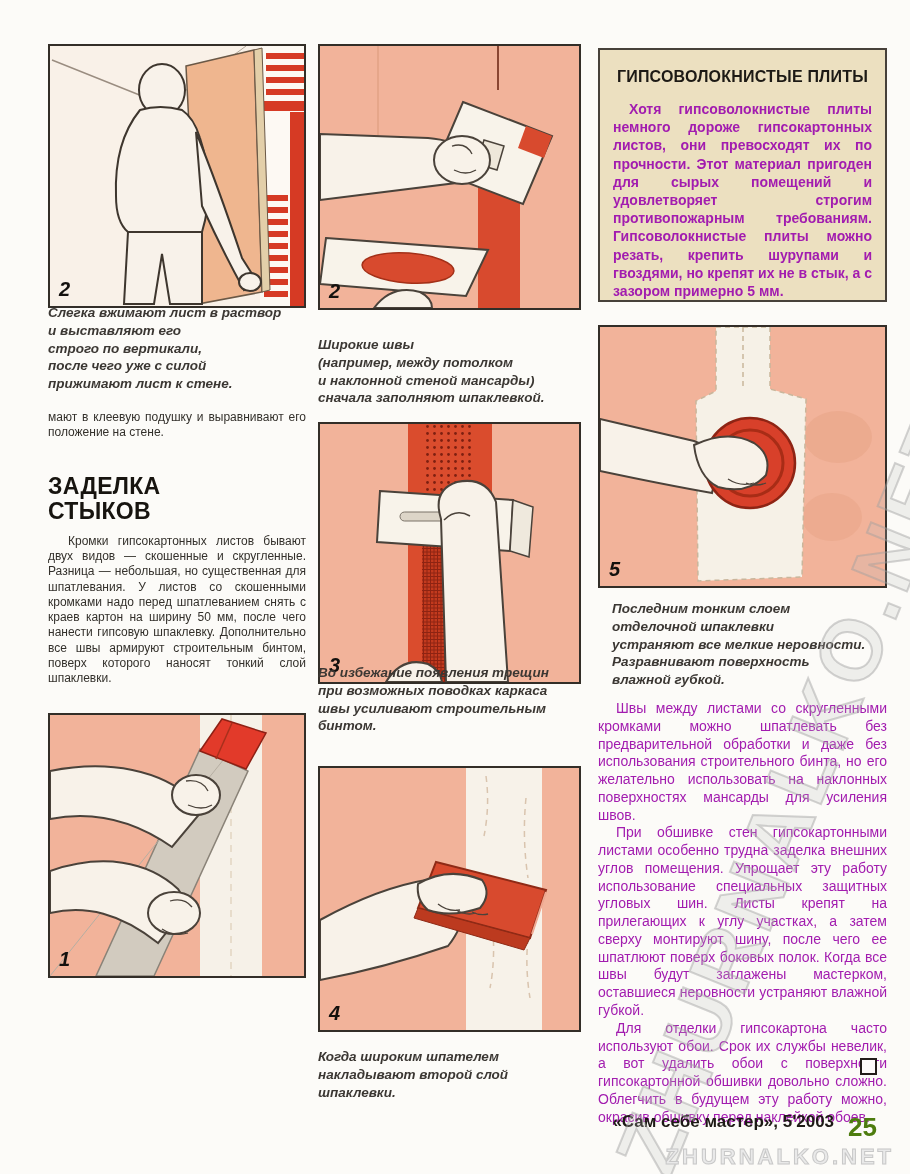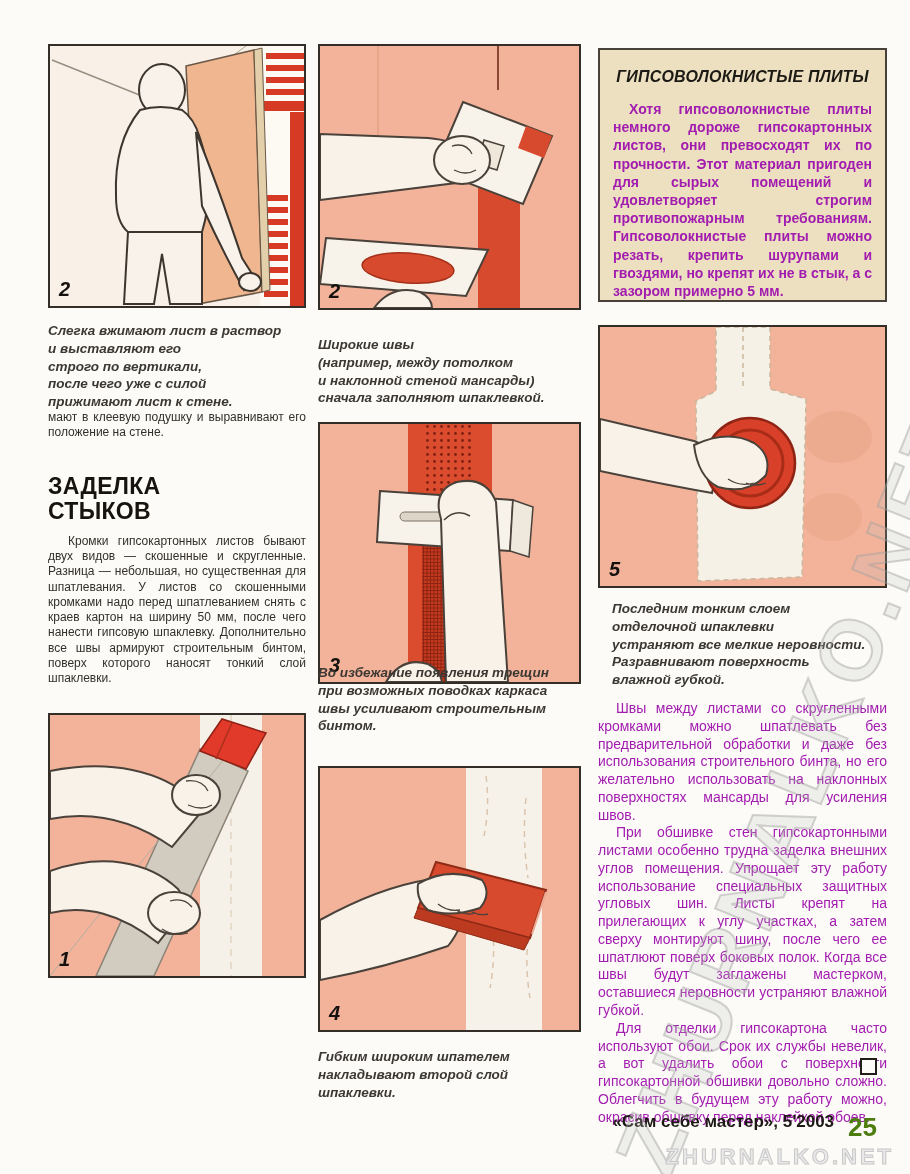--- a/index.html
+++ b/index.html
@@ -28,21 +28,21 @@
   .heading {
     font-size:23px; font-weight:700; line-height:1.1;
     letter-spacing:0.3px; color:#17140f; white-space:pre-line;
   }
   .infobox {
     position:absolute; border:2px solid #47413a; background:#ece0c0;
     padding:14px 13px 10px 13px; height:254px; overflow:hidden;
   }
   .infobox-title {
     text-align:center; font-weight:700; font-size:16px; color:#1d1a15;
-    margin:4px 0 14px 0; letter-spacing:0.2px;font-style:italic;
+    margin:4px 0 14px 0; letter-spacing:0.2px;
   }
   .infobox-body {
     font-weight:700; font-size:14px; line-height:1.3; text-align:justify;
     text-indent:16px; color:#a21caf;
   }
   .rc-par { font-size:14px; line-height:1.27; text-align:justify; text-indent:18px; color:#a21caf; }
   .endmark {
     position:absolute; width:17px; height:17px; border:2.5px solid #211d18; background:#fcfbf8;
   }
   .footer {
@@ -101,21 +101,21 @@
         <ellipse cx="112" cy="44" rx="23" ry="26"></ellipse>
         <path d="M90,64 Q64,96 66,150 Q66,176 78,186 L152,186 Q166,140 150,92 Q144,72 132,64 Q110,58 90,64 Z"></path>
         <path d="M78,186 L74,258 L104,258 L112,208 L120,258 L152,258 L152,186 Z"></path>
         <path d="M146,86 Q168,140 192,212 L206,234 L194,244 Q172,204 152,160 Z"></path>
         <ellipse cx="200" cy="236" rx="11" ry="9"></ellipse>
       </g>
     </svg>
     <figcaption class="fig-num">2</figcaption>
   </figure>
 
-  <p class="abs caption" style="left:48px; top:322px; width:260px;">Слегка вжимают лист в раствор
+  <p class="abs caption" style="left:48px; top:304px; width:260px;">Слегка вжимают лист в раствор
 и выставляют его
 строго по вертикали,
 после чего уже с силой
 прижимают лист к стене.</p>
 
   <p class="abs bodytext" style="left:48px; top:410px; width:258px;">мают в клеевую подушку и выравнивают его положение на стене.</p>
 
   <h2 class="abs heading" style="left:48px; top:474px; width:258px;">ЗАДЕЛКА
 СТЫКОВ</h2>
 
@@ -208,21 +208,21 @@
       <path d="M0,152 Q58,120 106,112 L140,126 Q150,150 128,178 Q64,200 0,212 Z" fill="#f8f2e9" stroke="#4a423a" stroke-width="2"></path>
       <polygon points="116,94 226,122 210,170 98,140" fill="#d84a2e" stroke="#8e2a16" stroke-width="2"></polygon>
       <polygon points="98,140 210,170 204,182 94,150" fill="#bc3a1f" stroke="#8e2a16" stroke-width="1"></polygon>
       <line x1="212" y1="166" x2="226" y2="124" stroke="#f0a890" stroke-width="2"></line>
       <path d="M98,116 Q128,98 162,112 Q172,126 160,140 Q130,150 108,142 Q96,132 98,116 Z" fill="#f8f2e9" stroke="#4a423a" stroke-width="2"></path>
       <path d="M118,136 q10 8 22 6 M136 142 q10 6 20 3 M152 144 q8 4 16 2" stroke="#4a423a" stroke-width="1.3" fill="none"></path>
     </svg>
     <figcaption class="fig-num">4</figcaption>
   </figure>
 
-  <p class="abs caption" style="left:318px; top:1048px; width:262px;">Гибким широким шпателем
+  <p class="abs caption" style="left:318px; top:1048px; width:262px;">Когда широким шпателем
 накладывают второй слой
 шпаклевки.</p>
 
   <aside class="infobox" style="left:598px; top:48px; width:289px;">
     <h3 class="infobox-title">ГИПСОВОЛОКНИСТЫЕ ПЛИТЫ</h3>
     <p class="infobox-body">Хотя гипсоволокнистые плиты немного дороже гипсокартонных листов, они превосходят их по прочности. Этот материал пригоден для сырых помещений и удовлетворяет строгим противопожарным требованиям. Гипсоволокнистые плиты можно резать, крепить шурупами и гвоздями, но крепят их не в стык, а с зазором примерно 5 мм.</p>
   </aside>
 
   <figure class="figure" style="left:598px; top:325px; width:289px; height:263px;">
     <svg viewBox="0 0 285 259" preserveAspectRatio="none">

